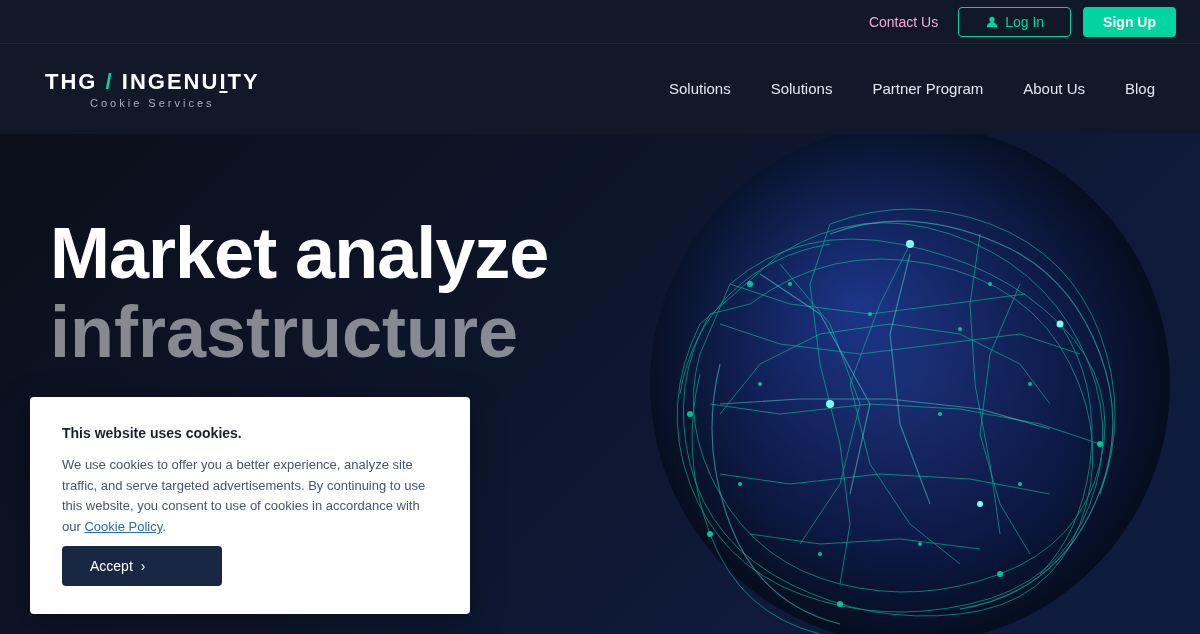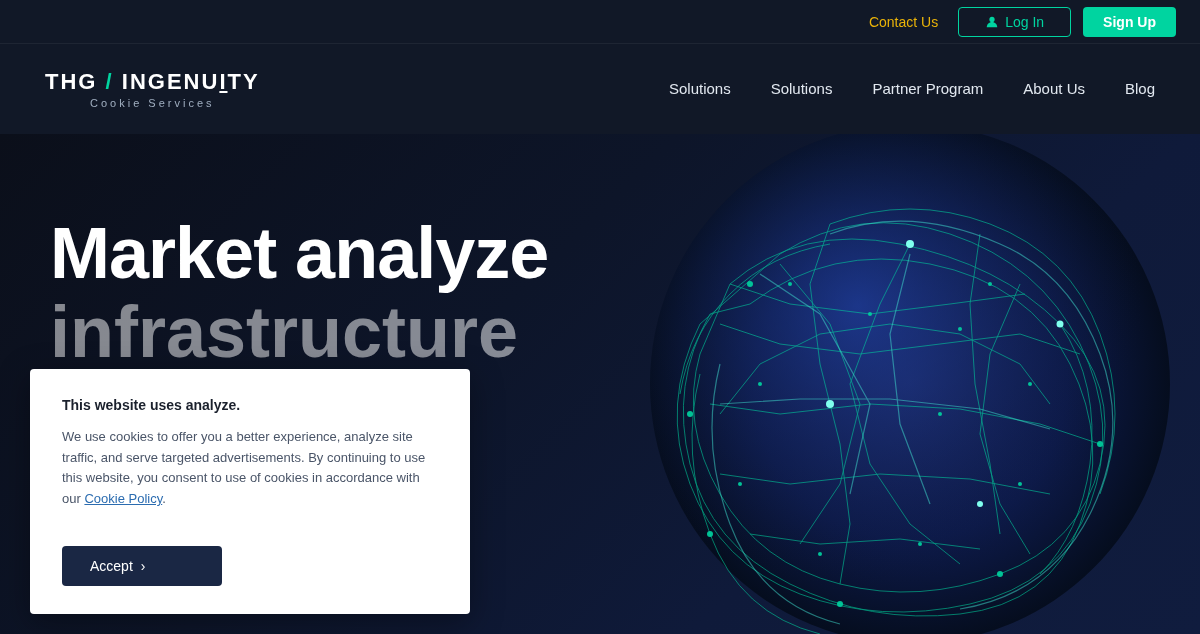--- a/index.html
+++ b/index.html
@@ -10,21 +10,21 @@
       background: #111827;
       height: 44px;
       display: flex;
       align-items: center;
       justify-content: flex-end;
       padding: 0 24px;
       gap: 12px;
       border-bottom: 1px solid #1e2533;
     }
     .top-bar-contact {
-      color: #eab308;
+      color: #f9a8d4;
       font-size: 14px;
       text-decoration: none;
       margin-right: 8px;
       text-align: right;
     }
     .btn-login {
       border: 1.5px solid #00d4a0;
       background: transparent;
       color: #00d4a0;
       border-radius: 4px;
@@ -152,21 +152,21 @@
     .cookie-title {
       font-size: 14px;
       font-weight: 600;
       color: #1a202c;
       margin-bottom: 14px;
     }
     .cookie-body {
       font-size: 13px;
       color: #4a5568;
       line-height: 1.6;
-      margin-bottom: 36px;
+      margin-bottom: 8px;
     }
     .cookie-link {
       color: #2b6cb0;
       text-decoration: underline;
     }
     .cookie-accept {
       background: #1a2744;
       color: #fff;
       border: none;
       border-radius: 4px;
@@ -293,21 +293,21 @@
   </div>
 
   <div class="hero-text">
     <h1>
       <span class="hero-h1">Market analyze</span><br>
       <span class="hero-h1-line2">infrastructure</span>
     </h1>
   </div>
 
   <div class="cookie-banner">
-    <p class="cookie-title">This website uses analyze.</p>
+    <p class="cookie-title">This website uses cookies.</p>
     <p class="cookie-body">
       <span>We use cookies to offer you a better experience, analyze site traffic, and serve targeted advertisements. By continuing to use this website, you consent to use of cookies in accordance with our </span><a class="cookie-link" href="#">Cookie Policy</a><span>.</span>
     </p>
     <button class="cookie-accept">
       <span>Accept</span>
       <span class="cookie-accept-arrow">›</span>
     </button>
   </div>
 </section>
 

